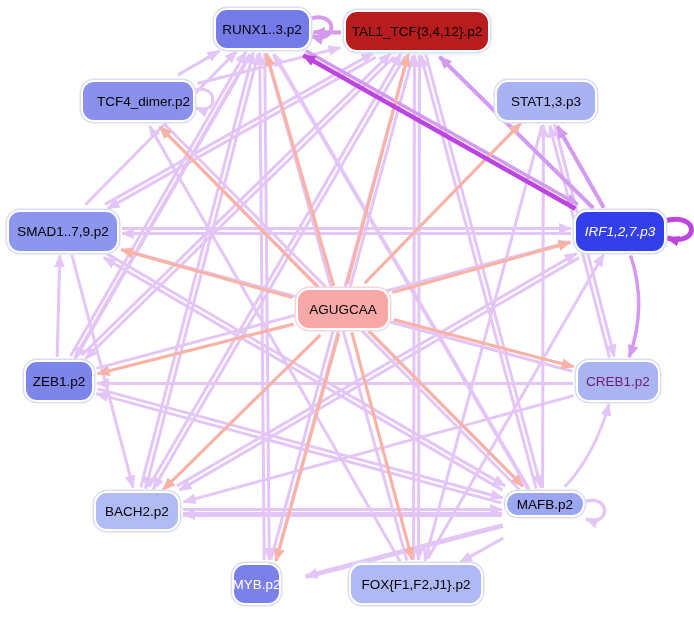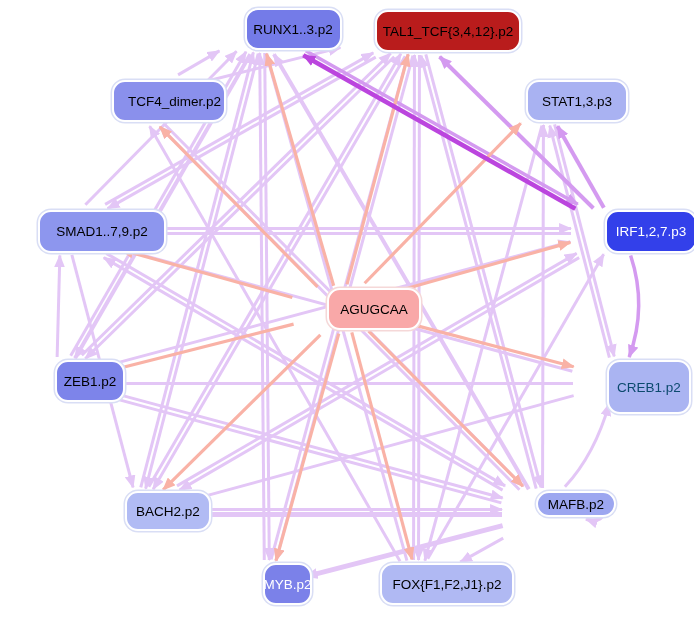--- a/index.html
+++ b/index.html
@@ -14,21 +14,20 @@
   .node{
     position:absolute;
     display:flex;align-items:center;justify-content:center;
     box-sizing:border-box;
     border:2px solid #ffffff;
     border-radius:13px;
     font-size:13.5px;
     white-space:nowrap;
     z-index:2;
     cursor:pointer;
-    margin-left:31px;
   }
   .node-label{pointer-events:none;}
 </style>
 </head>
 <body>
 
 <div id="canvas">
   <svg id="edge-layer" width="694" height="617" viewBox="0 0 694 617">
       <defs>
         <marker id="ah-light" viewBox="0 0 12 10" refX="11" refY="5" markerWidth="13" markerHeight="11" markerUnits="userSpaceOnUse" orient="auto">
@@ -123,33 +122,33 @@
     </div>
   <div class="node" style="left: 344px; top: 10px; width: 146px; height: 42px; background: #b91c1c; color: rgb(0, 0, 0); box-shadow: rgb(217, 222, 245) 0px 0px 0px 1.5px;">
       <span class="node-label">TAL1_TCF{3,4,12}.p2</span>
     </div>
   <div class="node" style="left: 81px; top: 80px; width: 114px; height: 42px; background: rgb(138, 144, 236); color: rgb(0, 0, 0); box-shadow: rgb(217, 222, 245) 0px 0px 0px 1.5px; padding-left: 11px;">
       <span class="node-label">TCF4_dimer.p2</span>
     </div>
   <div class="node" style="left: 495px; top: 80px; width: 102px; height: 42px; background: rgb(169, 178, 242); color: rgb(0, 0, 0); box-shadow: rgb(217, 222, 245) 0px 0px 0px 1.5px;">
       <span class="node-label">STAT1,3.p3</span>
     </div>
-  <div class="node" style="left: 7px; top: 209.5px; width: 128px; height: 43px; background: rgb(141, 150, 238); color: rgb(0, 0, 0); box-shadow: rgb(217, 222, 245) 0px 0px 0px 1.5px;">
+  <div class="node" style="left: 7px; top: 209.5px; width: 112px; height: 43px; background: rgb(141, 150, 238); color: rgb(0, 0, 0); box-shadow: rgb(217, 222, 245) 0px 0px 0px 1.5px;">
       <span class="node-label">SMAD1..7,9.p2</span>
     </div>
-  <div class="node" style="left: 574px; top: 209.5px; width: 92px; height: 43px; background: rgb(51, 64, 234); color: rgb(255, 255, 255); box-shadow: rgb(217, 222, 245) 0px 0px 0px 1.5px;">
+  <div class="node" style="left: 574px; top: 209.5px; width: 92px; height: 43px; background: rgb(51, 64, 234); color: rgb(255, 255, 255); box-shadow: rgb(217, 222, 245) 0px 0px 0px 1.5px; font-style: italic;">
       <span class="node-label">IRF1,2,7.p3</span>
     </div>
   <div class="node" style="left: 296px; top: 288px; width: 94px; height: 42px; background: rgb(249, 168, 168); color: rgb(0, 0, 0); box-shadow: rgb(245, 216, 216) 0px 0px 0px 1.5px;">
       <span class="node-label">AGUGCAA</span>
     </div>
   <div class="node" style="left: 24px; top: 360px; width: 70px; height: 42px; background: rgb(125, 132, 234); color: rgb(0, 0, 0); box-shadow: rgb(217, 222, 245) 0px 0px 0px 1.5px;">
       <span class="node-label">ZEB1.p2</span>
     </div>
-  <div class="node" style="left: 576px; top: 360px; width: 84px; height: 54px; background: rgb(170, 180, 242); color: #0c4a6e; box-shadow: rgb(217, 222, 245) 0px 0px 0px 1.5px;">
+  <div class="node" style="left: 576px; top: 360px; width: 84px; height: 42px; background: rgb(170, 180, 242); color: #701a75; box-shadow: rgb(217, 222, 245) 0px 0px 0px 1.5px;">
       <span class="node-label">CREB1.p2</span>
     </div>
   <div class="node" style="left: 94px; top: 491px; width: 86px; height: 40px; background: rgb(177, 187, 244); color: rgb(0, 0, 0); box-shadow: rgb(217, 222, 245) 0px 0px 0px 1.5px;">
       <span class="node-label">BACH2.p2</span>
     </div>
   <div class="node" style="left: 505px; top: 491px; width: 80px; height: 26px; background: rgb(156, 166, 240); color: rgb(0, 0, 0); box-shadow: rgb(217, 222, 245) 0px 0px 0px 1.5px;">
       <span class="node-label">MAFB.p2</span>
     </div>
   <div class="node" style="left: 232px; top: 563px; width: 49px; height: 42px; background: rgb(123, 129, 233); color: rgb(255, 255, 255); box-shadow: rgb(217, 222, 245) 0px 0px 0px 1.5px;">
       <span class="node-label">MYB.p2</span>

